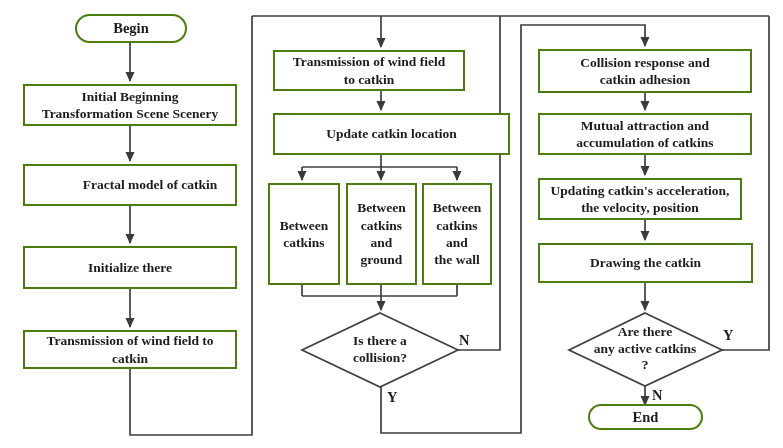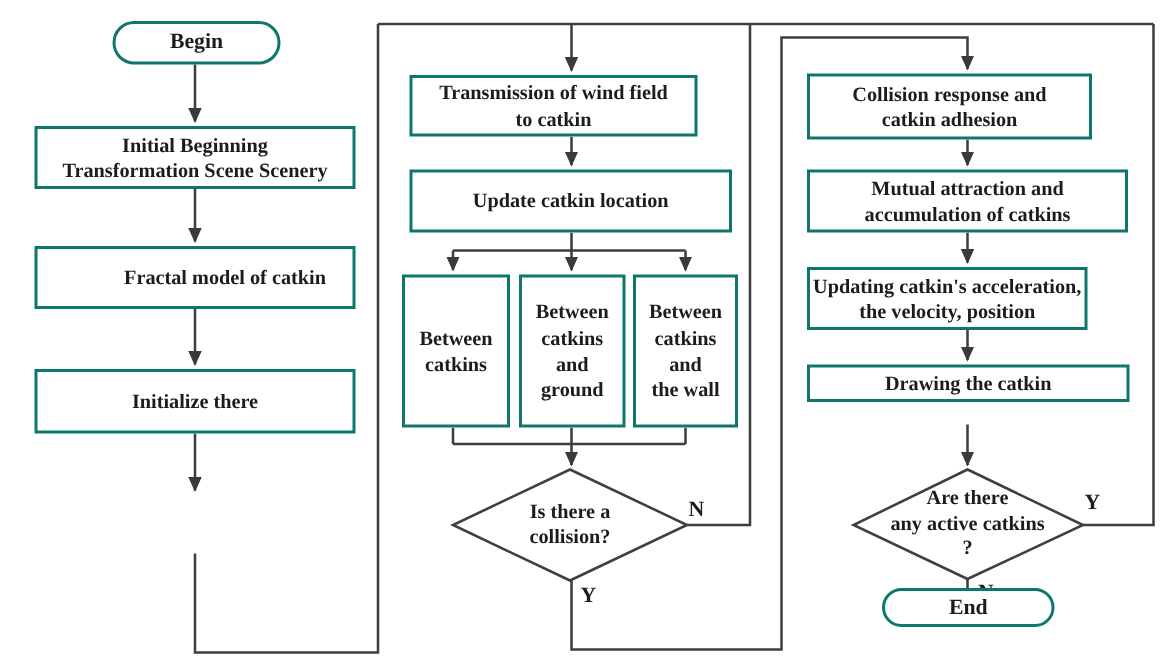--- a/index.html
+++ b/index.html
@@ -2,56 +2,56 @@
 <html><head>
 <meta charset="utf-8">
 <style>
   html,body{margin:0;padding:0;background:#ffffff;}
   #canvas{
     position:relative;width:783px;height:448px;background:#ffffff;overflow:hidden;
     font-family:"Liberation Serif","DejaVu Serif",serif;color:#1c1c1c;
   }
   #wires{position:absolute;left:0;top:0;width:783px;height:448px;}
   .node{
-    position:absolute;box-sizing:border-box;background:#ffffff;border:2px solid #0f766e;
+    position:absolute;box-sizing:border-box;background:#ffffff;border:2px solid #4d7c0f;
     display:flex;align-items:center;justify-content:center;text-align:center;
     font-weight:700;font-size:13.5px;line-height:1.28;white-space:pre-line;
   }
   .terminator{border-radius:15px;font-size:14.5px;}
   .dtext{
     position:absolute;display:flex;align-items:center;justify-content:center;text-align:center;
     font-weight:700;font-size:13.5px;line-height:1.25;white-space:pre-line;background:transparent;
   }
   .branch{
     position:absolute;font-weight:700;font-size:14.5px;line-height:1;background:transparent;
   }
   
   #n-begin{left:75px;top:14px;width:112px;height:29px;}
   #n-l1{left:23px;top:84px;width:214px;height:42px;}
   #n-l2{left:23px;top:164px;width:214px;height:42px;padding-left:40px;}
   #n-l3{left:23px;top:246px;width:214px;height:43px;}
   #n-l4{left:23px;top:330px;width:214px;height:39px;}
   
   #n-m1{left:273px;top:50px;width:192px;height:41px;}
-  #n-m2{left:273px;top:113px;width:215px;height:42px;}
+  #n-m2{left:273px;top:113px;width:237px;height:42px;}
   #n-m3a{left:268px;top:183px;width:72px;height:102px;}
   #n-m3b{left:346px;top:183px;width:71px;height:102px;}
   #n-m3c{left:422px;top:183px;width:70px;height:102px;}
   #t-d1{left:310px;top:326px;width:140px;height:48px;}
   #lab-d1n{left:459px;top:333px;}
   #lab-d1y{left:387px;top:390px;}
   
-  #n-r1{left:538px;top:49px;width:190px;height:44px;}
+  #n-r1{left:538px;top:49px;width:214px;height:44px;}
   #n-r2{left:538px;top:113px;width:214px;height:42px;}
-  #n-r3{left:538px;top:178px;width:187px;height:42px;}
-  #n-r4{left:538px;top:243px;width:215px;height:25px;}
+  #n-r3{left:538px;top:178px;width:204px;height:42px;}
+  #n-r4{left:538px;top:243px;width:215px;height:40px;}
   #t-d2{left:570px;top:317px;width:150px;height:64px;font-family:Liberation Serif, serif;}
   #lab-d2y{left:723px;top:328px;}
   #lab-d2n{left:652px;top:388px;}
-  #n-end{left:588px;top:392px;width:115px;height:26px;font-size:14.5px;}
+  #n-end{left:588px;top:404px;width:115px;height:26px;font-size:14.5px;}
 </style>
 </head>
 <body>
 
 <div id="canvas">
 
   <svg id="wires" viewBox="0 0 783 448" xmlns="http://www.w3.org/2000/svg">
     <defs>
       <marker id="arw" markerWidth="12" markerHeight="12" refX="9" refY="4.5" orient="auto" markerUnits="userSpaceOnUse">
         <path d="M0,0 L10,4.5 L0,9 z" fill="#3a3a3a"></path>
@@ -92,20 +92,22 @@
       <polygon points="380,313 458,350 380,387 302,350" fill="#ffffff"></polygon>
       <polygon points="645,313 722,350 645,386 569,350" fill="#ffffff"></polygon>
     </g>
   </svg>
 
   <div class="node terminator" id="n-begin">Begin</div>
   <div class="node" id="n-l1">Initial Beginning
 Transformation Scene Scenery</div>
   <div class="node" id="n-l2">Fractal model of catkin</div>
   <div class="node" id="n-l3">Initialize there</div>
+  <div class="node" id="n-l4">Transmission of wind field to
+catkin</div>
 
   <div class="node" id="n-m1">Transmission of wind field
 to catkin</div>
   <div class="node" id="n-m2">Update catkin location</div>
   <div class="node" id="n-m3a">Between
 catkins</div>
   <div class="node" id="n-m3b">Between
 catkins
 and
 ground</div>

